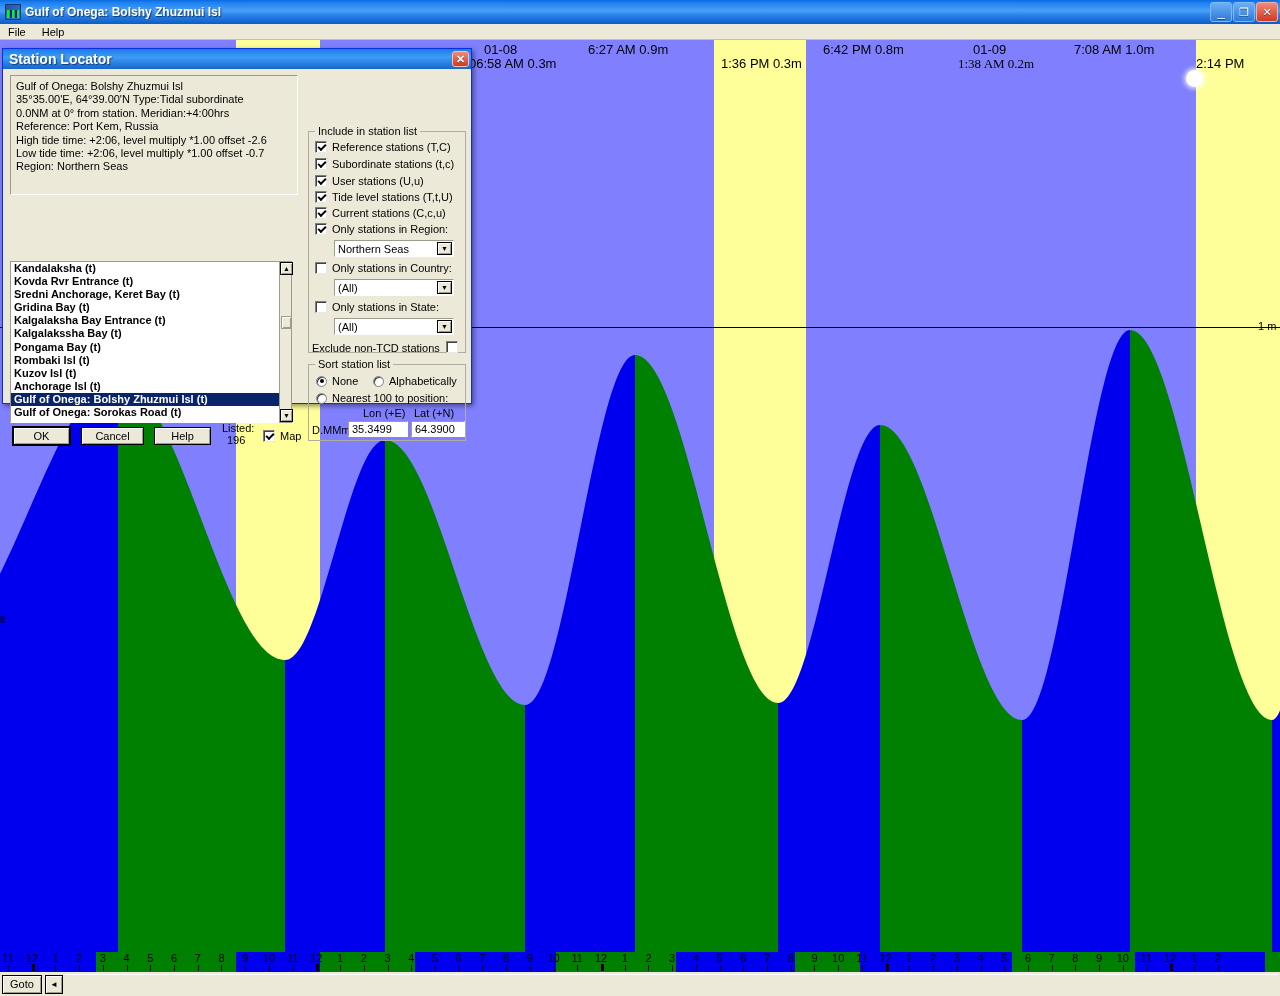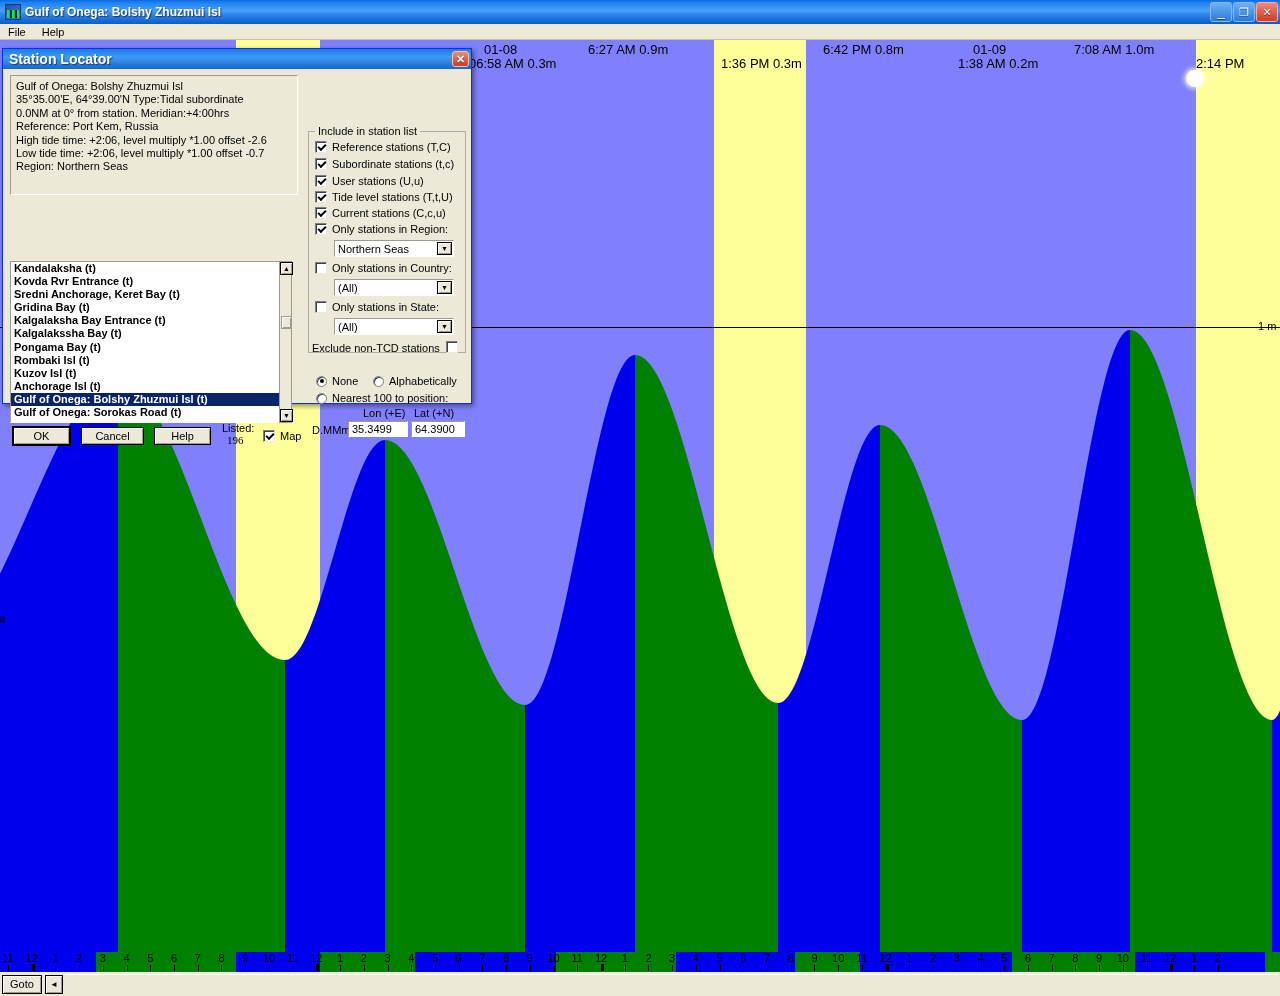--- a/index.html
+++ b/index.html
@@ -208,21 +208,21 @@
   <div id="datumlabel">1 m</div>
   <div id="moon"></div>
   <div id="leftmark"></div>
   <div id="annot-layer">
       <div class="annot" style="left: 484px; top: 2px; width: 80px;">01-08</div>
       <div class="annot" style="left: 469px; top: 16px; width: 110px;">06:58 AM 0.3m</div>
       <div class="annot" style="left: 588px; width: 110px; top: 2px;">6:27 AM 0.9m</div>
       <div class="annot" style="left: 721px; width: 110px; top: 16px;">1:36 PM 0.3m</div>
       <div class="annot" style="left: 823px; width: 110px; top: 2px;">6:42 PM 0.8m</div>
       <div class="annot" style="left: 973px; top: 2px; width: 80px;">01-09</div>
-      <div class="annot" style="left: 958px; top: 16px; width: 110px;">1:38 AM 0.2m</div>
+      <div class="annot" style="left: 958px; top: 16px; width: 110px; font-family: Liberation Serif, serif;">1:38 AM 0.2m</div>
       <div class="annot" style="left: 1074px; width: 110px; top: 2px;">7:08 AM 1.0m</div>
       <div class="annot" style="left: 1196px; width: 110px; top: 16px;">2:14 PM</div>
     </div>
 </div>
 
 <div id="axis">
     <div class="axband night" style="left: 0px; width: 96px;"></div>
     <div class="axband day" style="left: 96px; width: 140px;"></div>
     <div class="axband night" style="left: 236px; width: 84px;"></div>
     <div class="axband day" style="left: 320px; width: 95px;"></div>
@@ -429,20 +429,23 @@
     <span class="arrow">▼</span>
   </div>
   <div class="combo" style="left:331px;top:269px;width:120px;">
     <span>(All)</span>
     <span class="arrow">▼</span>
   </div>
 
   <div class="lbl" style="left:309px;top:293px;">Exclude non-TCD stations</div>
   <div class="cbbox" style="position:absolute;left:443px;top:292px;margin:0;"></div>
 
+  <div class="grp" id="grpsort">
+    <span class="leg">Sort station list</span>
+  </div>
   <div id="sort-radios">
       <div class="rb" style="left: 313px; top: 326px;">
         <span class="rbbox on"></span>
         <span>None</span>
       </div>
       <div class="rb" style="left: 370px; top: 326px;">
         <span class="rbbox"></span>
         <span>Alphabetically</span>
       </div>
       <div class="rb" style="left: 313px; top: 343px;">
@@ -454,18 +457,18 @@
   <div class="lbl" style="left:360px;top:358px;">Lon (+E)</div>
   <div class="lbl" style="left:411px;top:358px;">Lat (+N)</div>
   <div class="lbl" style="left:309px;top:375px;">D.MMm:</div>
   <div class="txtin" style="left:345px;top:372px;width:60px;">35.3499</div>
   <div class="txtin" style="left:408px;top:372px;width:54px;">64.3900</div>
 
   <div class="dbtn" id="okbtn" style="left:10px;top:378px;width:57px;">OK</div>
   <div class="dbtn" style="left:78px;top:378px;width:63px;">Cancel</div>
   <div class="dbtn" style="left:151px;top:378px;width:57px;">Help</div>
   <div class="lbl" style="left:219px;top:373px;">Listed:</div>
-  <div class="lbl" style="left:224px;top:385px;font-family:Liberation Serif, serif;">196</div>
+  <div class="lbl" style="left:224px;top:385px;">196</div>
   <div class="cb" style="left:260px;top:381px;">
     <span class="cbbox on"></span>
     <span>Map</span>
   </div>
 </div>
 
 </body></html>

